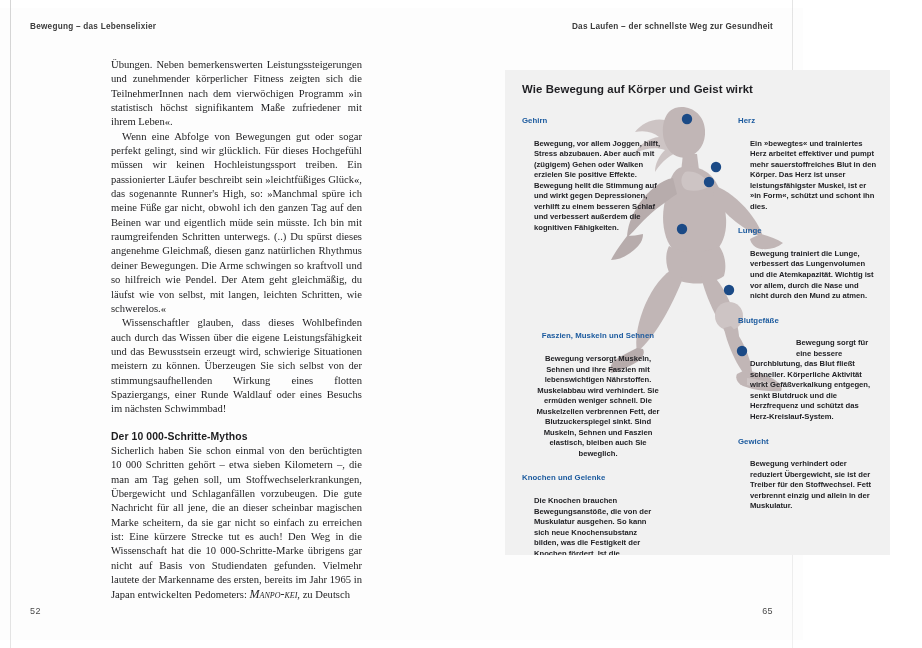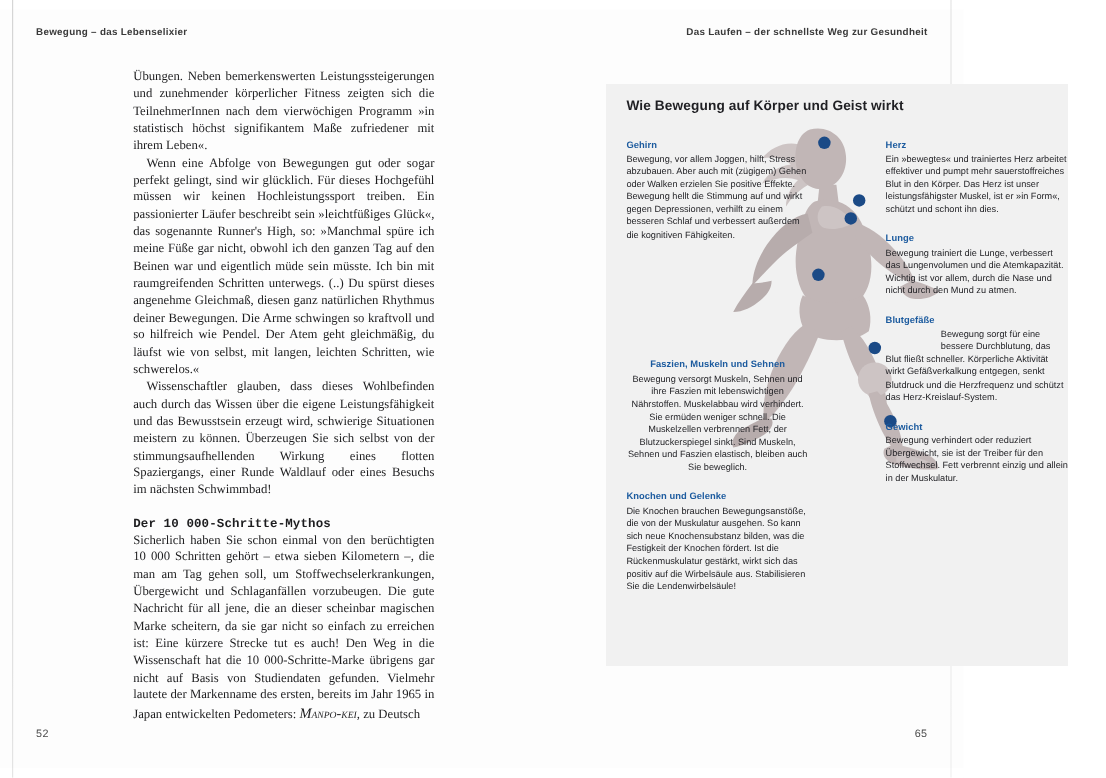--- a/index.html
+++ b/index.html
@@ -86,21 +86,21 @@
     text-align-last: left;
     hyphens: manual;
   }
   .bodycol p {
     margin: 0;
     text-indent: 0;
   }
   .bodycol p + p { text-indent: 11px; }
   .bodycol h2 {
     margin: 13px 0 0 0;
-    font-family: Liberation Mono, monospace;
+    font-family: Liberation Sans, sans-serif;
     font-size: 10.4px;
     font-weight: bold;
     color: #1d1d1f;
     text-align: left;
     letter-spacing: 0.1px;
   }
   .bodycol h2 + p { text-indent: 0; }
   .bodycol em { font-style: italic; }
   .sc {
     font-variant: small-caps;
@@ -141,22 +141,22 @@
   .ibsec:last-child { margin-bottom: 0; }
 
   .ibsec h3 {
     margin: 0 0 1px 0;
     font-size: 7.8px;
     font-weight: bold;
     color: #1b5a9e;
     letter-spacing: 0.05px;
   }
   .ibsec p {
-    margin: 0;
-    font-weight: normal;
+    margin: 12px;
+    font-weight: bold;
     color: #232327;
   }
 
   
   .wrap-blutgefaesse {
     float: left;
     width: 46px;
     height: 21px;
     margin: 0;
     shape-outside: none;

